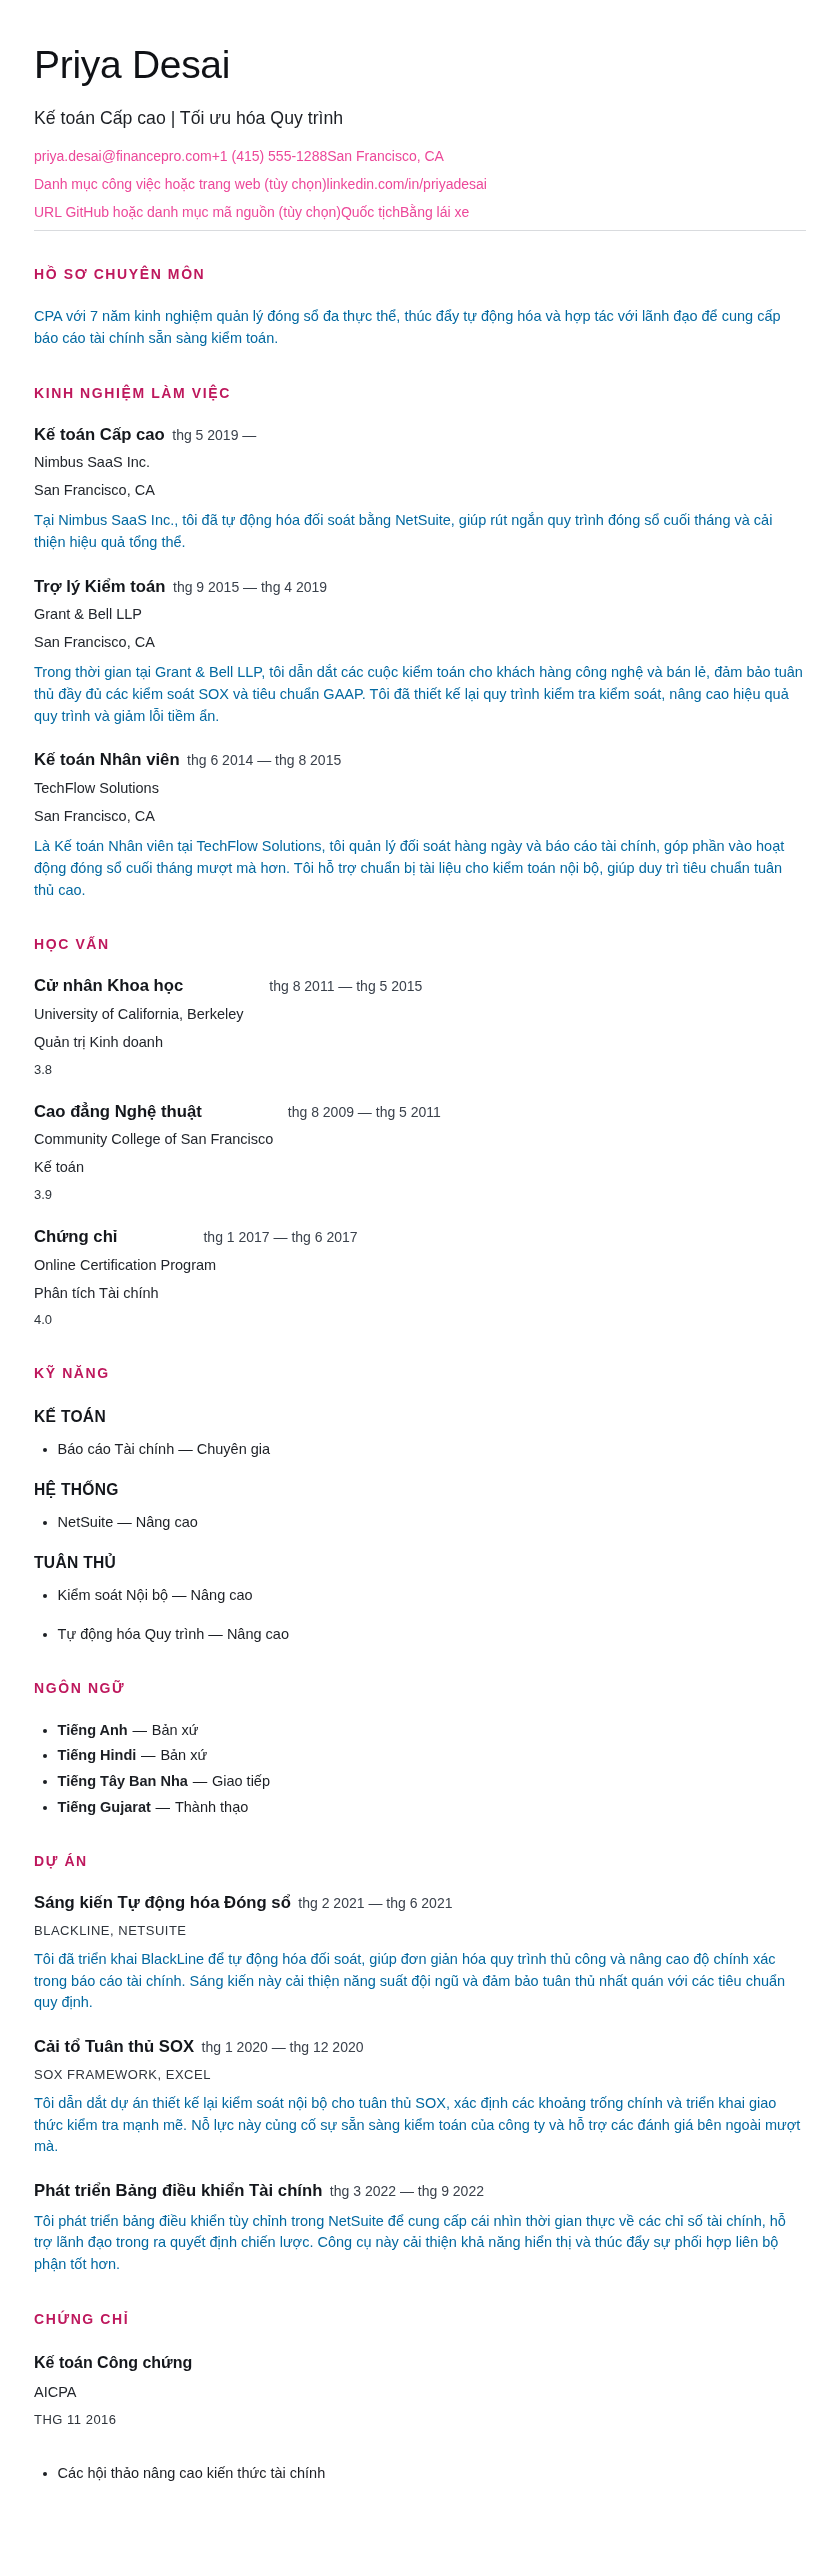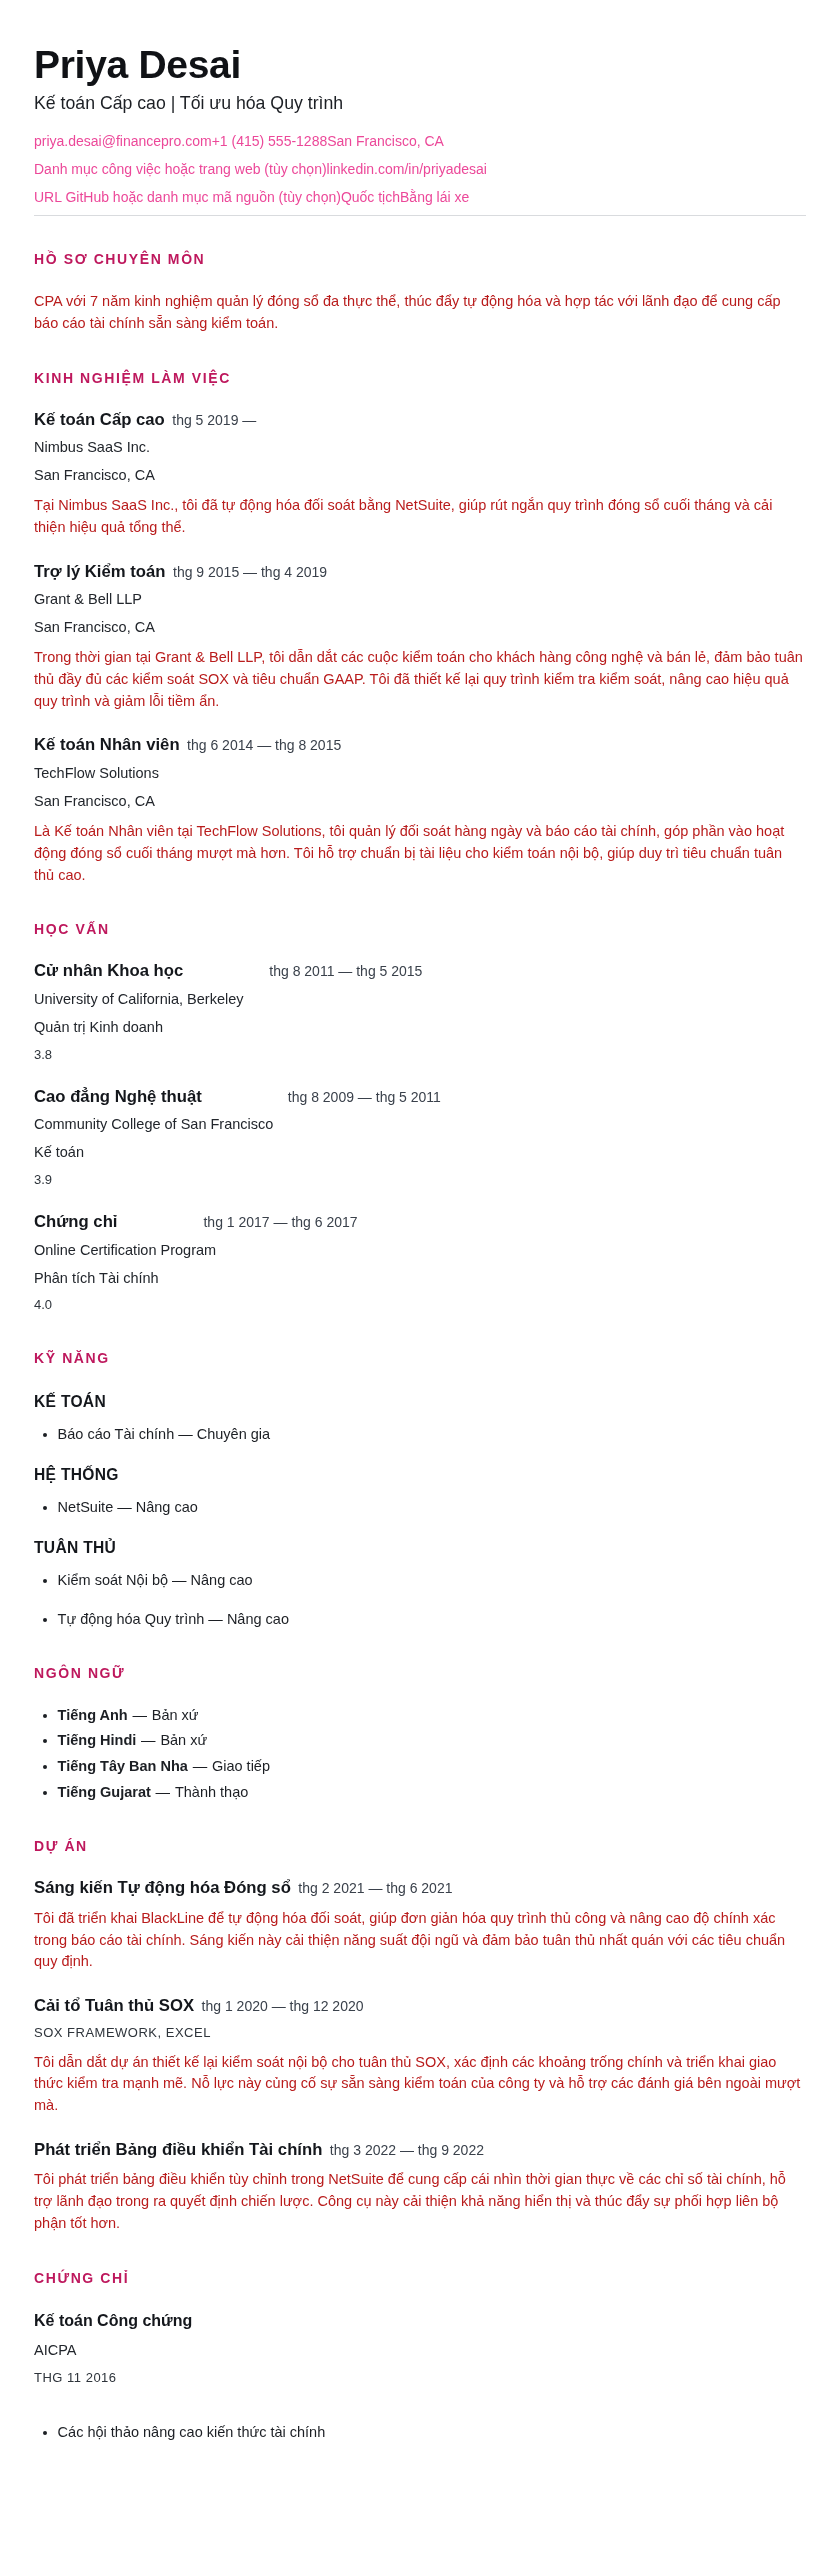--- a/index.html
+++ b/index.html
@@ -4,30 +4,30 @@
 <style>
   * { margin:0; padding:0; box-sizing:border-box; }
   html, body { background:#ffffff; }
   body {
     width:825px; min-height:2576px;
     padding:43px 19.3px 75px 34px;
     font-family:"Liberation Sans", sans-serif;
     color:#16191e;
     font-size:14.5px; line-height:1.5;
   }
-  .name { font-size:39px; line-height:1.12; font-weight:700; letter-spacing:-0.3px; color:#101216; margin-bottom:4px; }
+  .name { font-size:39px; line-height:1.12; font-weight:400; letter-spacing:-0.3px; color:#101216; margin-bottom:19px; }
   .headline { font-size:17.7px; line-height:1.4; color:#1c1f24; margin-bottom:16px; }
   .contact-row { font-size:14px; line-height:1.5; color:#ec4899; margin-bottom:7px; }
   .contact-row span { display:inline; }
   .divider { border:none; border-top:1.1px solid #d9dbde; margin-top:4.3px; }
 
   section { margin-top:34px; }
   .section-heading { font-size:14px; font-weight:700; letter-spacing:1.6px; line-height:1.3; color:#be185d; margin-bottom:22.6px; }
 
-  .body-text { font-size:14.5px; line-height:1.5; color:#b91c1c; max-width:771px; }
+  .body-text { font-size:14.5px; line-height:1.5; color:#0369a1; max-width:771px; }
 
   .entry { margin-top:22.6px; }
   .entry:first-of-type { margin-top:0; }
   .entry-title-row { line-height:1.25; }
   .entry-title { font-size:16.7px; font-weight:700; color:#14171c; }
   .entry-date { font-size:14px; color:#3a414b; margin-left:7.5px; white-space:nowrap; }
   .edu .entry-date { margin-left:86px; }
   .entry-line { font-size:14.5px; color:#22262c; margin-top:7px; line-height:1.45; }
   .entry-meta { font-size:13px; color:#2e343b; letter-spacing:0.5px; margin-top:8px; line-height:1.4; }
   .entry-desc { margin-top:9px; }
@@ -174,20 +174,21 @@
     </ul>
   </section>
 
   <section>
     <h2 class="section-heading">DỰ ÁN</h2>
 
     <article class="entry">
       <div class="entry-title-row">
         <span class="entry-title">Sáng kiến Tự động hóa Đóng sổ</span><span class="entry-date">thg 2 2021 — thg 6 2021</span>
       </div>
+      <div class="entry-meta">BLACKLINE, NETSUITE</div>
       <p class="body-text entry-desc">Tôi đã triển khai BlackLine để tự động hóa đối soát, giúp đơn giản hóa quy trình thủ công và nâng cao độ chính xác trong báo cáo tài chính. Sáng kiến này cải thiện năng suất đội ngũ và đảm bảo tuân thủ nhất quán với các tiêu chuẩn quy định.</p>
     </article>
 
     <article class="entry">
       <div class="entry-title-row">
         <span class="entry-title">Cải tổ Tuân thủ SOX</span><span class="entry-date">thg 1 2020 — thg 12 2020</span>
       </div>
       <div class="entry-meta">SOX FRAMEWORK, EXCEL</div>
       <p class="body-text entry-desc">Tôi dẫn dắt dự án thiết kế lại kiểm soát nội bộ cho tuân thủ SOX, xác định các khoảng trống chính và triển khai giao thức kiểm tra mạnh mẽ. Nỗ lực này củng cố sự sẵn sàng kiểm toán của công ty và hỗ trợ các đánh giá bên ngoài mượt mà.</p>
     </article>

